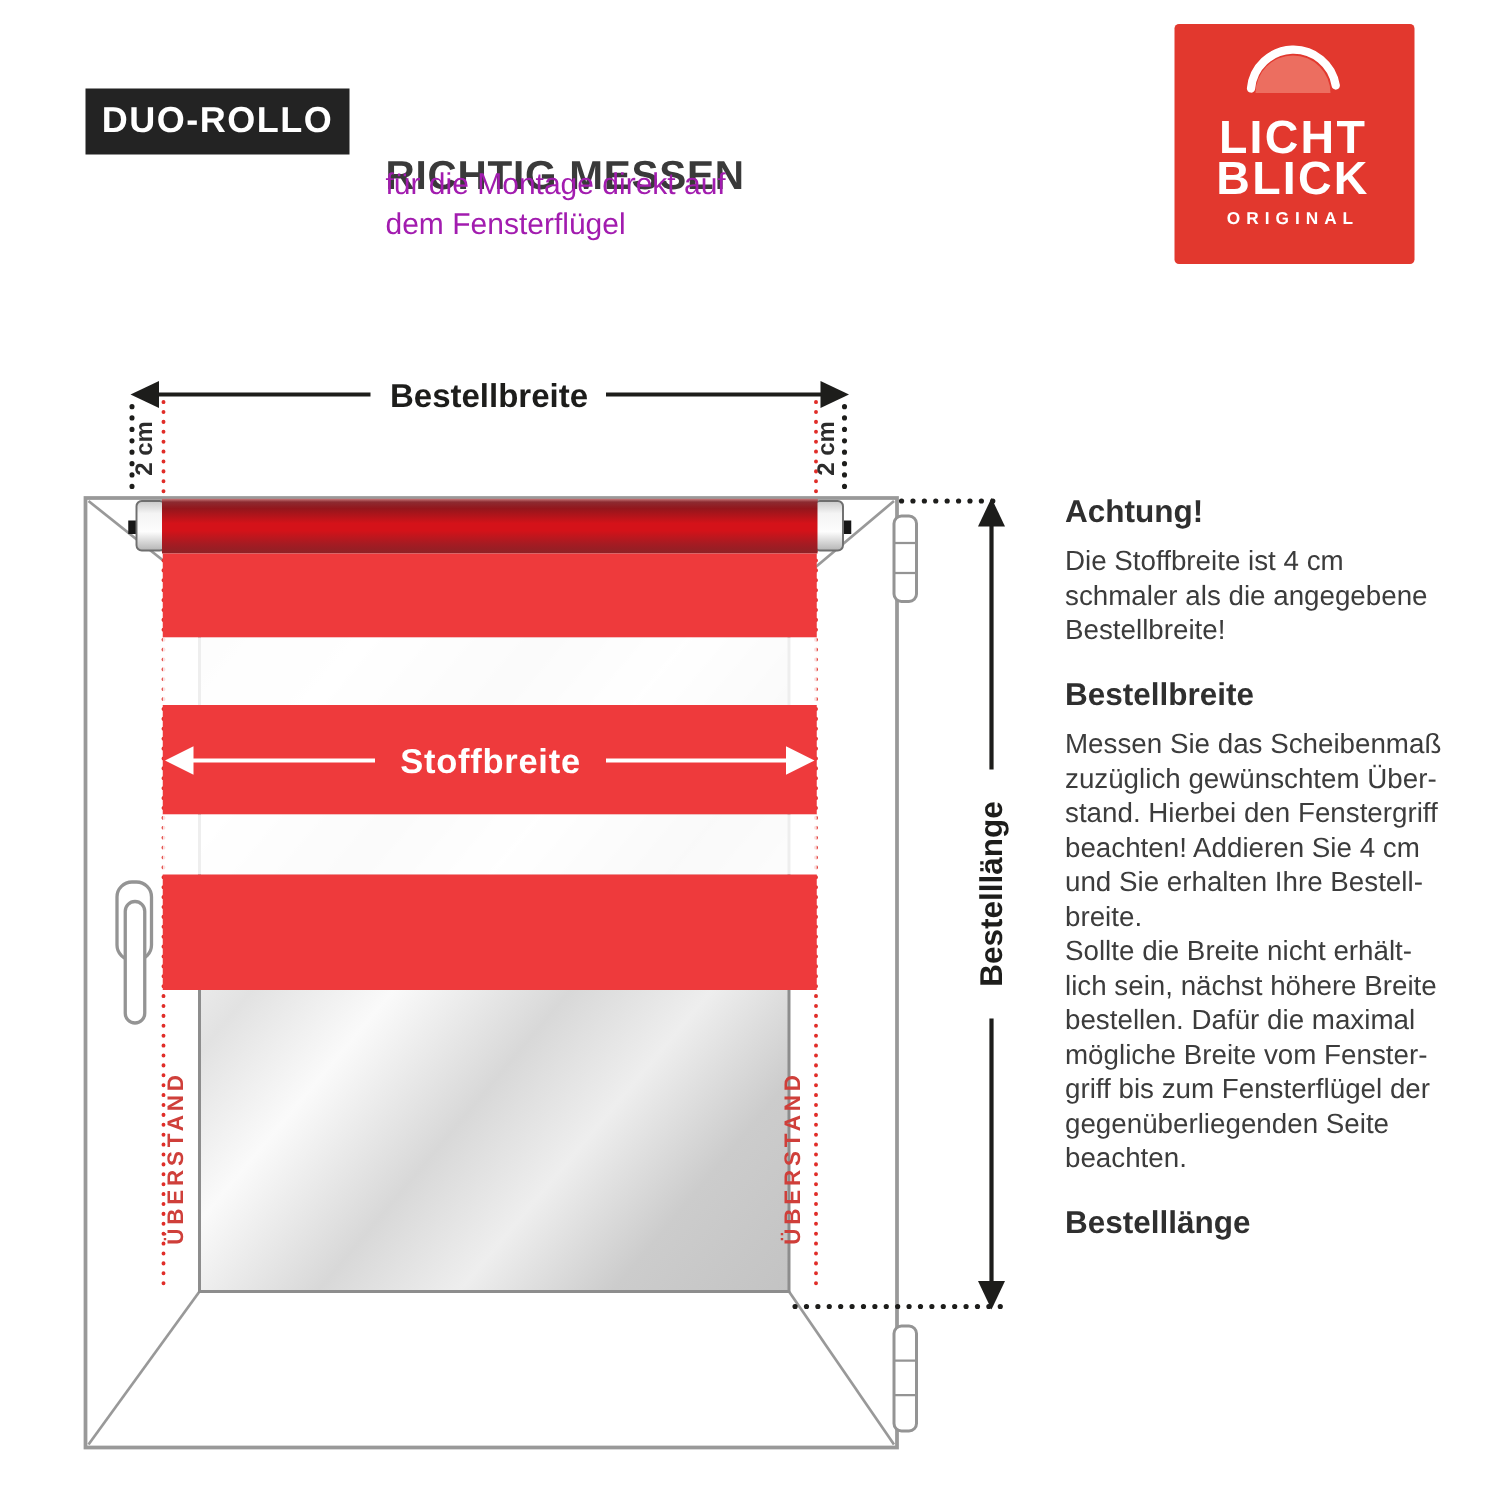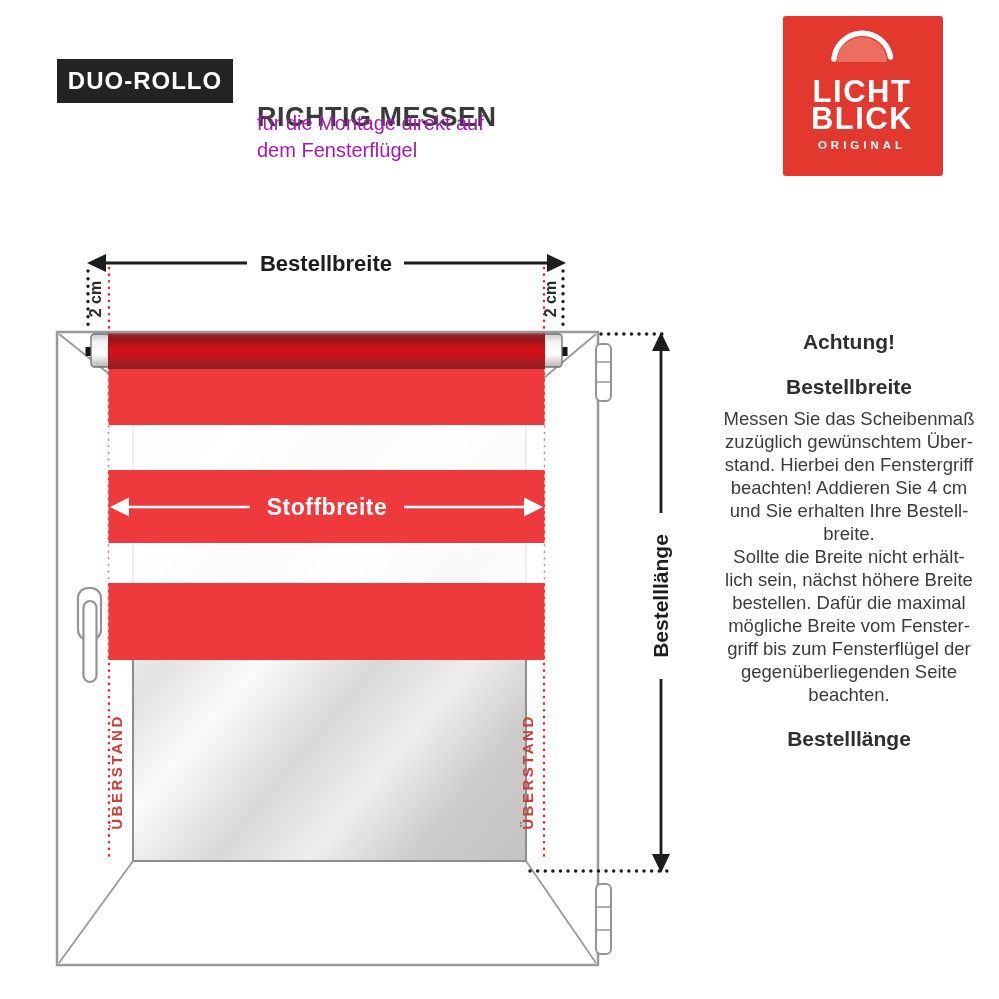--- a/index.html
+++ b/index.html
@@ -20,21 +20,21 @@
   .subtitle{
     left:257px;top:110px;font-size:20px;line-height:27px;color:#a21caf;white-space:pre-line;
   }
   
   .logo{
     left:783px;top:16px;width:160px;height:160px;background:#e2382e;border-radius:3px;
   }
   .logo svg{display:block;}
   
   .info{
-    left:710px;top:330px;width:278px;text-align:center;
+    left:710px;top:330px;width:278px;
   }
   .info h3{
     margin:0 0 8px 0;font-size:21px;font-weight:bold;color:#2f2f2f;
   }
   .info p{
     margin:0;font-size:18.5px;line-height:23px;color:#3c3c3c;white-space:pre-line;
   }
   .info .section{margin-bottom:21px;}
   .diagram{left:0;top:0;}
   text{font-family:"Liberation Sans", sans-serif;}
@@ -160,20 +160,23 @@
     <line x1="661" y1="679" x2="661" y2="860" stroke="#1d1d1b" stroke-width="2.8"></line>
     <polygon points="661,332 652,351 670,351" fill="#1d1d1b"></polygon>
     <polygon points="661,873 652,854 670,854" fill="#1d1d1b"></polygon>
     <text transform="translate(668 596) rotate(-90)" text-anchor="middle" font-size="21" font-weight="bold" fill="#1d1d1b">Bestelllänge</text>
   </g>
 </svg>
 
 <div class="abs info">
   <div class="section">
     <h3>Achtung!</h3>
+    <p>Die Stoffbreite ist 4 cm
+schmaler als die angegebene
+Bestellbreite!</p>
   </div>
   <div class="section">
     <h3>Bestellbreite</h3>
     <p>Messen Sie das Scheibenmaß
 zuzüglich gewünschtem Über-
 stand. Hierbei den Fenstergriff
 beachten! Addieren Sie 4 cm
 und Sie erhalten Ihre Bestell-
 breite.
 Sollte die Breite nicht erhält-

